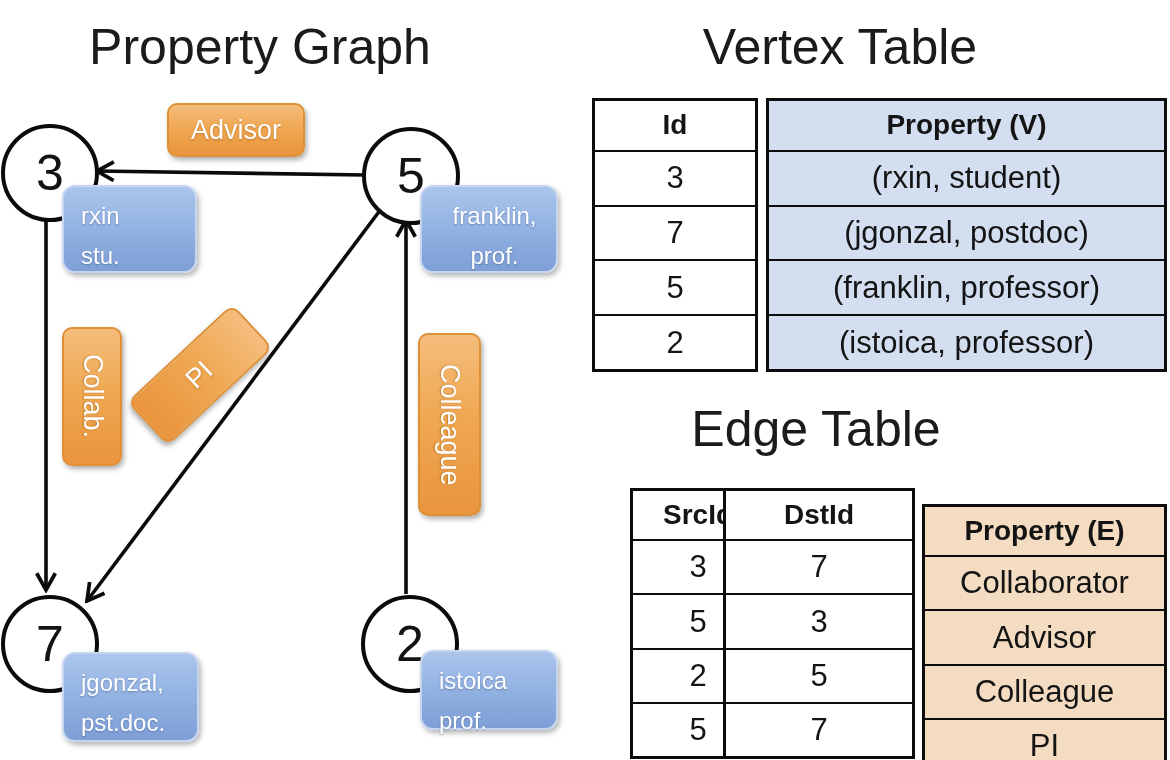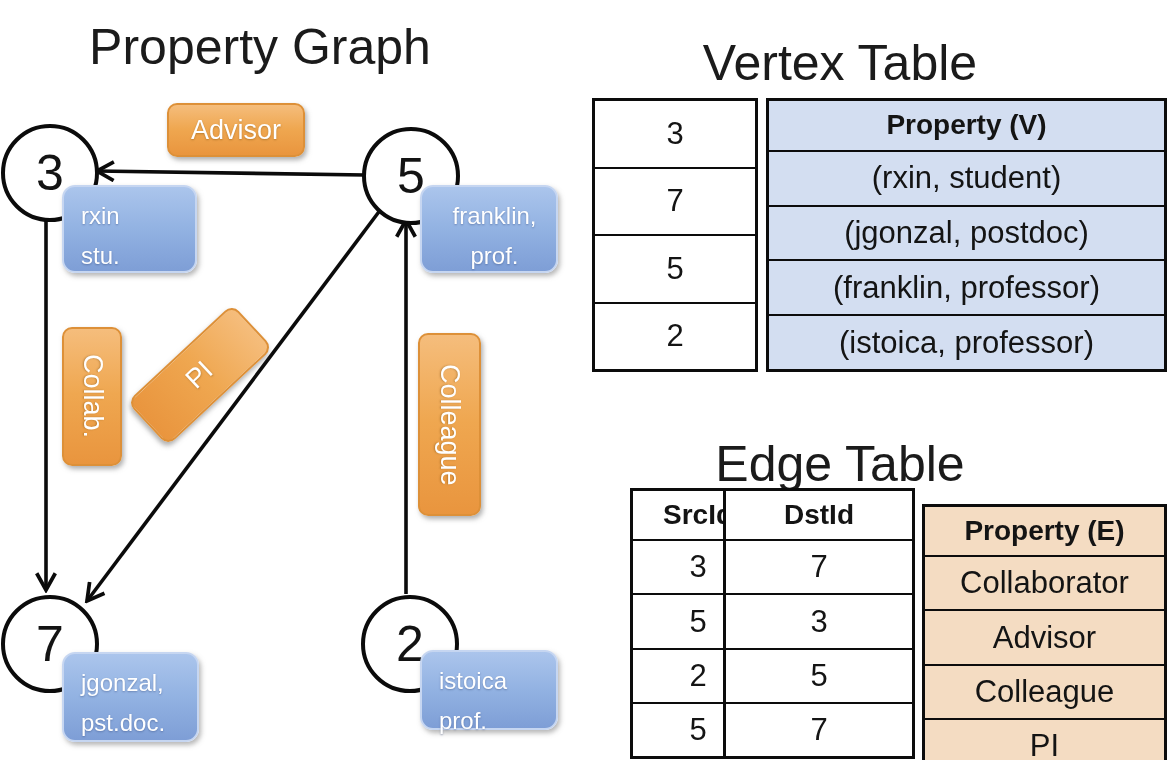--- a/index.html
+++ b/index.html
@@ -38,22 +38,22 @@
   .efill{background:#f4dcc2;margin-top:16px;}
   .vh{flex:0 0 56px;}
   .eh{flex:0 0 52px;}
 </style>
 </head>
 <body>
 
 <div id="canvas">
 
   <div class="big-title" style="left:25px;top:18px;width:470px;">Property Graph</div>
-  <div class="big-title" style="left:600px;top:34px;width:480px;">Vertex Table</div>
-  <div class="big-title" style="left:600px;top:400px;width:480px;margin-top:35px;">Edge Table</div>
+  <div class="big-title" style="left:600px;top:18px;width:480px;">Vertex Table</div>
+  <div class="big-title" style="left:576px;top:400px;width:480px;">Edge Table</div>
 
   <svg class="edges" width="585" height="760">
     <defs>
       <marker id="arr" viewBox="0 0 12 12" refX="10.5" refY="6" markerWidth="6.2" markerHeight="6.2" orient="auto-start-reverse" markerUnits="strokeWidth">
         <path d="M1.5,1 L10.5,6 L1.5,11" fill="none" stroke="#0b0b0b" stroke-width="2"></path>
       </marker>
     </defs>
     <g stroke="#0b0b0b" stroke-width="3.6" fill="none">
       <line x1="365" y1="175" x2="97" y2="171" marker-end="url(#arr)"></line>
       <line x1="46" y1="214" x2="46" y2="590" marker-end="url(#arr)"></line>
@@ -93,20 +93,21 @@
   <div class="blabel" style="left:62px;top:652px;width:137px;height:90px;">
     <span>jgonzal,</span>
     <span>pst.doc.</span>
   </div>
   <div class="blabel" style="left:420px;top:650px;width:138px;height:80px;">
     <span>istoica</span>
     <span>prof.</span>
   </div>
 
   <div class="tcol" style="left:592px;top:98px;width:166px;height:274px;">
+    <div class="cell hdr vh">Id</div>
     <div class="cell">3</div>
     <div class="cell">7</div>
     <div class="cell">5</div>
     <div class="cell">2</div>
   </div>
 
   <div class="tcol vfill" style="left:766px;top:98px;width:401px;height:274px;">
     <div class="cell hdr vh">Property (V)</div>
     <div class="cell">(rxin, student)</div>
     <div class="cell">(jgonzal, postdoc)</div>

